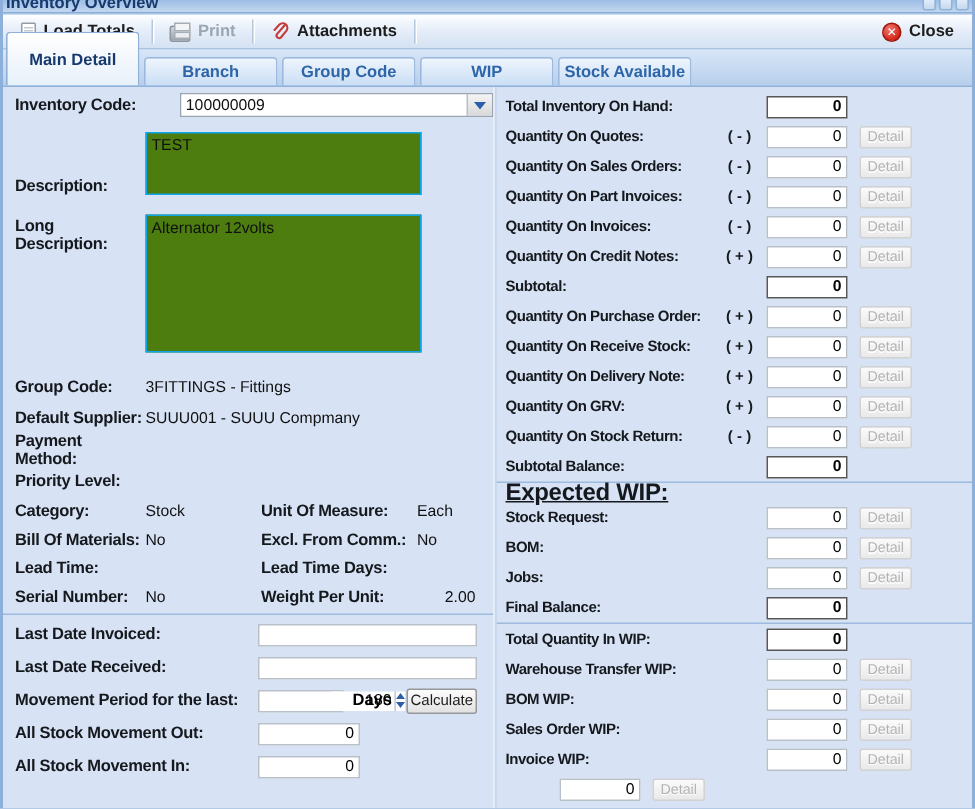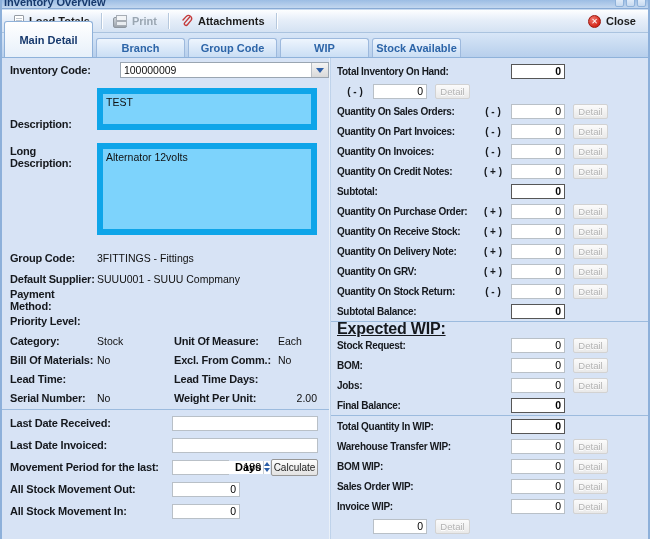--- a/index.html
+++ b/index.html
@@ -55,21 +55,21 @@
   .val { font-size:10.5px; color:#101010; }
 
   
   .lrow { display:flex; align-items:center; padding-left:8px; }
   .lrow .c1 { width:87px; }
   .combo { display:flex; height:16px; width:222px; border:1px solid #9aa5b1; background:#fff; }
   .combo input { flex:1; border:none; outline:none; font-size:10.5px; padding:0 3px; color:#101010; }
   .combo .drop { width:17px; background:linear-gradient(#f4f4f4,#d9d9d9); border-left:1px solid #b9bfc6;
     display:flex; align-items:center; justify-content:center; }
   .chev-down { width:0; height:0; border-left:4px solid transparent; border-right:4px solid transparent; border-top:5px solid #2d5fa8; }
-  textarea.box { width:220px; border:6px solid #0ea5e9; background:#7dd3fc; font-size:10.5px; padding:2px 3px; resize:none; overflow:hidden; color:#101010; }
+  textarea.box { width:184px; border:1px solid #0ea5e9; background:#4d7c0f; font-size:10.5px; padding:2px 3px; resize:none; overflow:hidden; color:#101010; }
   .irow { height:21px; display:flex; align-items:center; padding-left:8px; }
   .irow .c1 { width:87px; }
   .grow { height:19px; display:flex; align-items:center; padding-left:8px; }
   .grow .l1 { width:87px; } .grow .v1 { width:77px; }
   .grow .l2 { width:99px; } .grow .v2 { width:46px; padding-left:5px; }
   .grow .v2.num { text-align:right; padding-left:0; padding-right:2px; }
   .hsep { height:1px; background:#9cbbde; }
   .brow { height:22px; display:flex; align-items:center; padding-left:8px; }
   .brow .c1 { width:162px; }
   input.tbox { width:146px; height:15px; border:1px solid #b9c0c7; background:#fff; font-size:10.5px; padding:0 3px; outline:none; }
@@ -222,25 +222,25 @@
     <span class="val v1">No</span>
     <span class="lbl l2">Weight Per Unit:</span>
     <span class="val v2 num">2.00</span>
   </div>
         </div>
 
       <div class="hsep" style="margin-top:2px;"></div>
 
       <div style="margin-top:2px;" id="date-list">
           <div class="brow">
+    <span class="lbl c1">Last Date Invoiced:</span>
+    <input class="tbox" value="" style="">
+  </div>
+          <div class="brow">
     <span class="lbl c1">Last Date Received:</span>
-    <input class="tbox" value="" style="">
-  </div>
-          <div class="brow">
-    <span class="lbl c1">Last Date Invoiced:</span>
     <input class="tbox" value="" style="">
   </div>
         </div>
 
       <div class="brow">
         <span class="lbl c1">Movement Period for the last:</span>
         <div class="spinner">
           <input value="180" style="">
           <div class="spincol">
             <div class="spin">
@@ -269,20 +269,21 @@
 
     <div class="vdivider"></div>
 
     <div class="panel right" id="right-panel">
         <div class="rrow">
     <span class="rlabel">Total Inventory On Hand:</span>
     <span class="rsign"></span>
     <input class="rinput total" readonly="" value="0" style="">
   </div>
         <div class="rrow">
+    <span class="rlabel">Quantity On Quotes:</span>
     <span class="rsign">( - )</span>
     <input class="rinput" readonly="" value="0" style="">
     <button class="detail-btn" disabled="">Detail</button>
   </div>
         <div class="rrow">
     <span class="rlabel">Quantity On Sales Orders:</span>
     <span class="rsign">( - )</span>
     <input class="rinput" readonly="" value="0" style="">
     <button class="detail-btn" disabled="">Detail</button>
   </div>

